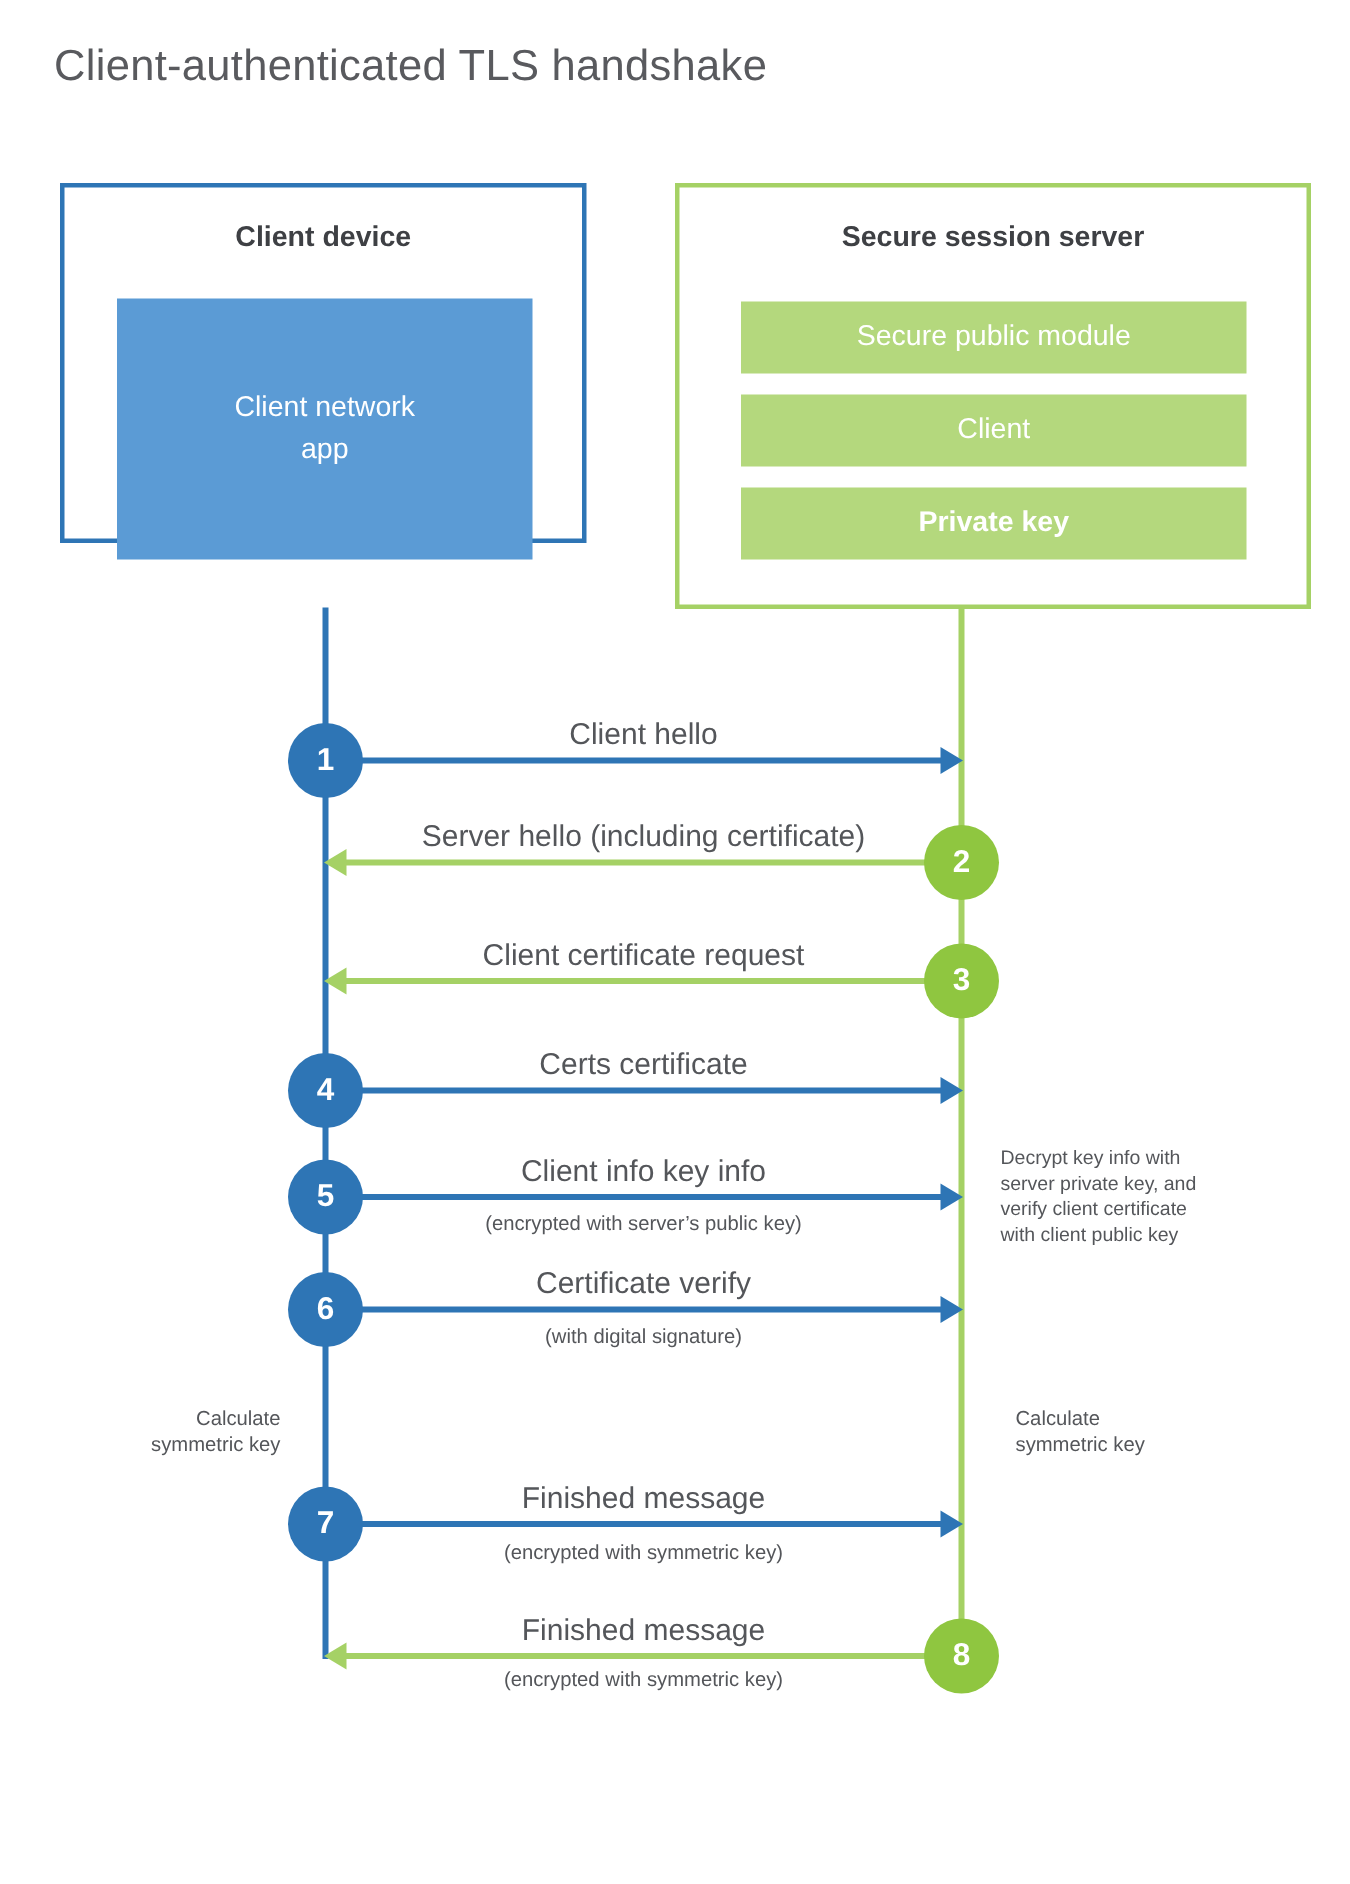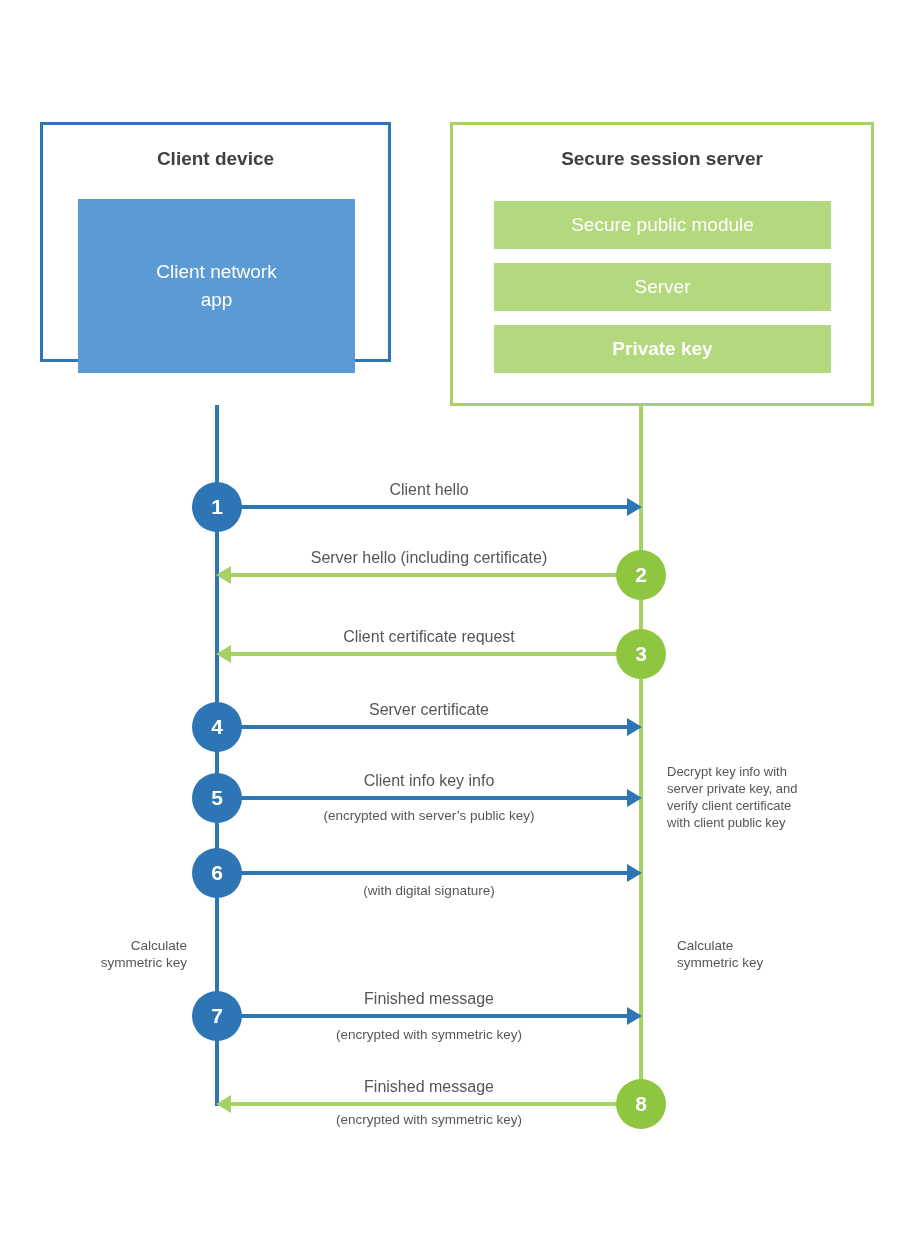--- a/index.html
+++ b/index.html
@@ -62,51 +62,52 @@
     border-top:9px solid transparent;border-bottom:9px solid transparent;
     border-left:15px solid var(--blue);
   }
   .arrow.left .head{
     left:-1px;
     border-top:9px solid transparent;border-bottom:9px solid transparent;
     border-right:15px solid var(--green);
   }
   .arrow-label{
     position:absolute;left:217px;width:424px;text-align:center;
-    font-size:16px;line-height:20px;color:var(--text);
+    font-size:20px;line-height:20px;color:var(--text);
   }
   .arrow-sub{
     position:absolute;left:217px;width:424px;text-align:center;
     font-size:13.5px;line-height:16px;color:var(--text);
   }
   .note{
     position:absolute;font-size:13px;line-height:17px;color:var(--text);
     white-space:pre-line;
   }
   .calc{
     position:absolute;font-size:13.5px;line-height:17px;color:var(--text);
     white-space:pre-line;
   }
 </style>
 </head>
 <body>
 
 <div class="canvas">
 
+  <h1 class="title">Client-authenticated TLS handshake</h1>
 
   <div class="box blue-box" style="left:40px;top:122px;width:351px;height:240px;">
     <div class="box-title">Client device</div>
     <div class="fill-box" style="left:35px;top:74px;width:277px;height:174px;">Client network
 app</div>
   </div>
 
   <div class="box green-box" style="left:430px;top:122px;width:424px;height:284px;margin-left:20px;">
     <div class="box-title">Secure session server</div>
     <div class="bar" style="top:76px;">Secure public module</div>
-    <div class="bar" style="top:138px;">Server</div>
+    <div class="bar" style="top:138px;">Client</div>
     <div class="bar" style="top:200px;font-weight:bold;">Private key</div>
   </div>
 
   <div class="lifeline blue" style="left:215px;top:405px;height:701px;"></div>
   <div class="lifeline green" style="left:639px;top:405px;height:700px;"></div>
 
   <div class="arrow-label" style="top:480px;">Client hello</div>
   <div class="arrow right" style="top:505px;">
     <div class="shaft"></div>
     <div class="head"></div>
@@ -120,35 +121,36 @@
   </div>
   <div class="circle green" style="left:616px;top:550px;">2</div>
 
   <div class="arrow-label" style="top:627px;">Client certificate request</div>
   <div class="arrow left" style="top:652px;">
     <div class="shaft"></div>
     <div class="head"></div>
   </div>
   <div class="circle green" style="left:616px;top:629px;">3</div>
 
-  <div class="arrow-label" style="top:700px;">Server certificate</div>
+  <div class="arrow-label" style="top:700px;">Certs certificate</div>
   <div class="arrow right" style="top:725px;">
     <div class="shaft"></div>
     <div class="head"></div>
   </div>
   <div class="circle blue" style="left:192px;top:702px;">4</div>
 
   <div class="arrow-label" style="top:771px;">Client info key info</div>
   <div class="arrow right" style="top:796px;">
     <div class="shaft"></div>
     <div class="head"></div>
   </div>
   <div class="arrow-sub" style="top:808px;">(encrypted with server’s public key)</div>
   <div class="circle blue" style="left:192px;top:773px;">5</div>
 
+  <div class="arrow-label" style="top:846px;">Certificate verify</div>
   <div class="arrow right" style="top:871px;">
     <div class="shaft"></div>
     <div class="head"></div>
   </div>
   <div class="arrow-sub" style="top:883px;">(with digital signature)</div>
   <div class="circle blue" style="left:192px;top:848px;">6</div>
 
   <div class="arrow-label" style="top:989px;">Finished message</div>
   <div class="arrow right" style="top:1014px;">
     <div class="shaft"></div>

